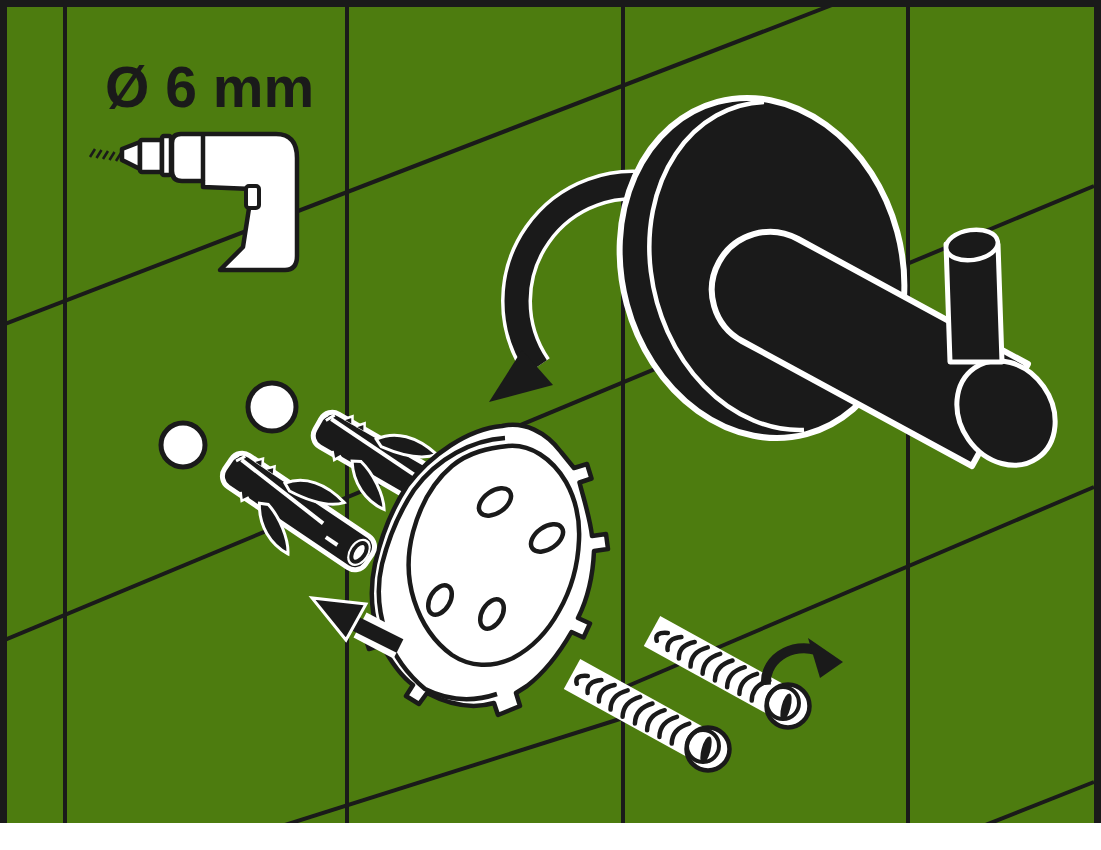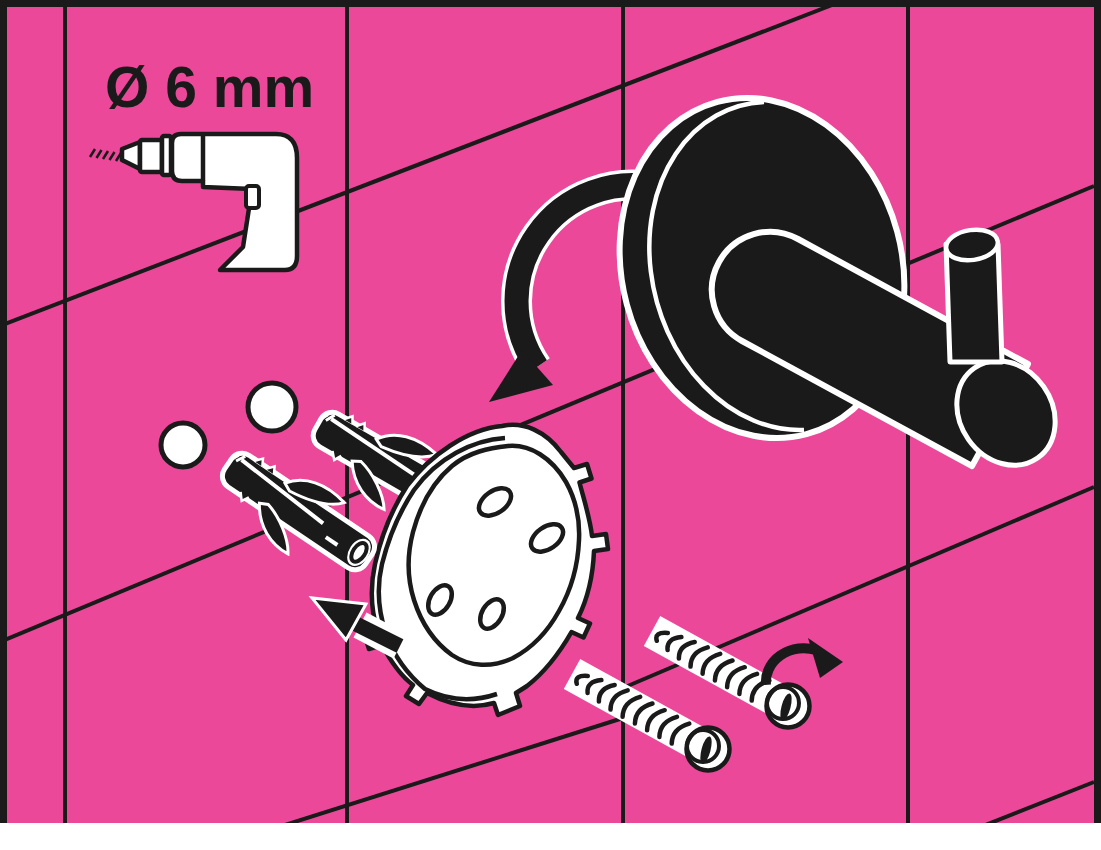--- a/index.html
+++ b/index.html
@@ -1,16 +1,16 @@
 <!DOCTYPE html>
 <html><head>
 <meta charset="utf-8">
 <style>
   html,body{margin:0;padding:0;background:#fff;}
-  .page{width:1101px;height:823px;position:relative;overflow:hidden;background:#ec4899;}
+  .page{width:1101px;height:823px;position:relative;overflow:hidden;background:#4d7c0f;}
   svg{display:block;}
   .lbl{font-family:"Liberation Sans",sans-serif;font-weight:bold;font-size:57px;fill:#1a1a1a;}
 </style>
 </head>
 <body>
 
 <div class="page">
 <svg width="1101" height="850" viewBox="0 0 1101 850">
   <defs>
     <g id="plug-body">

